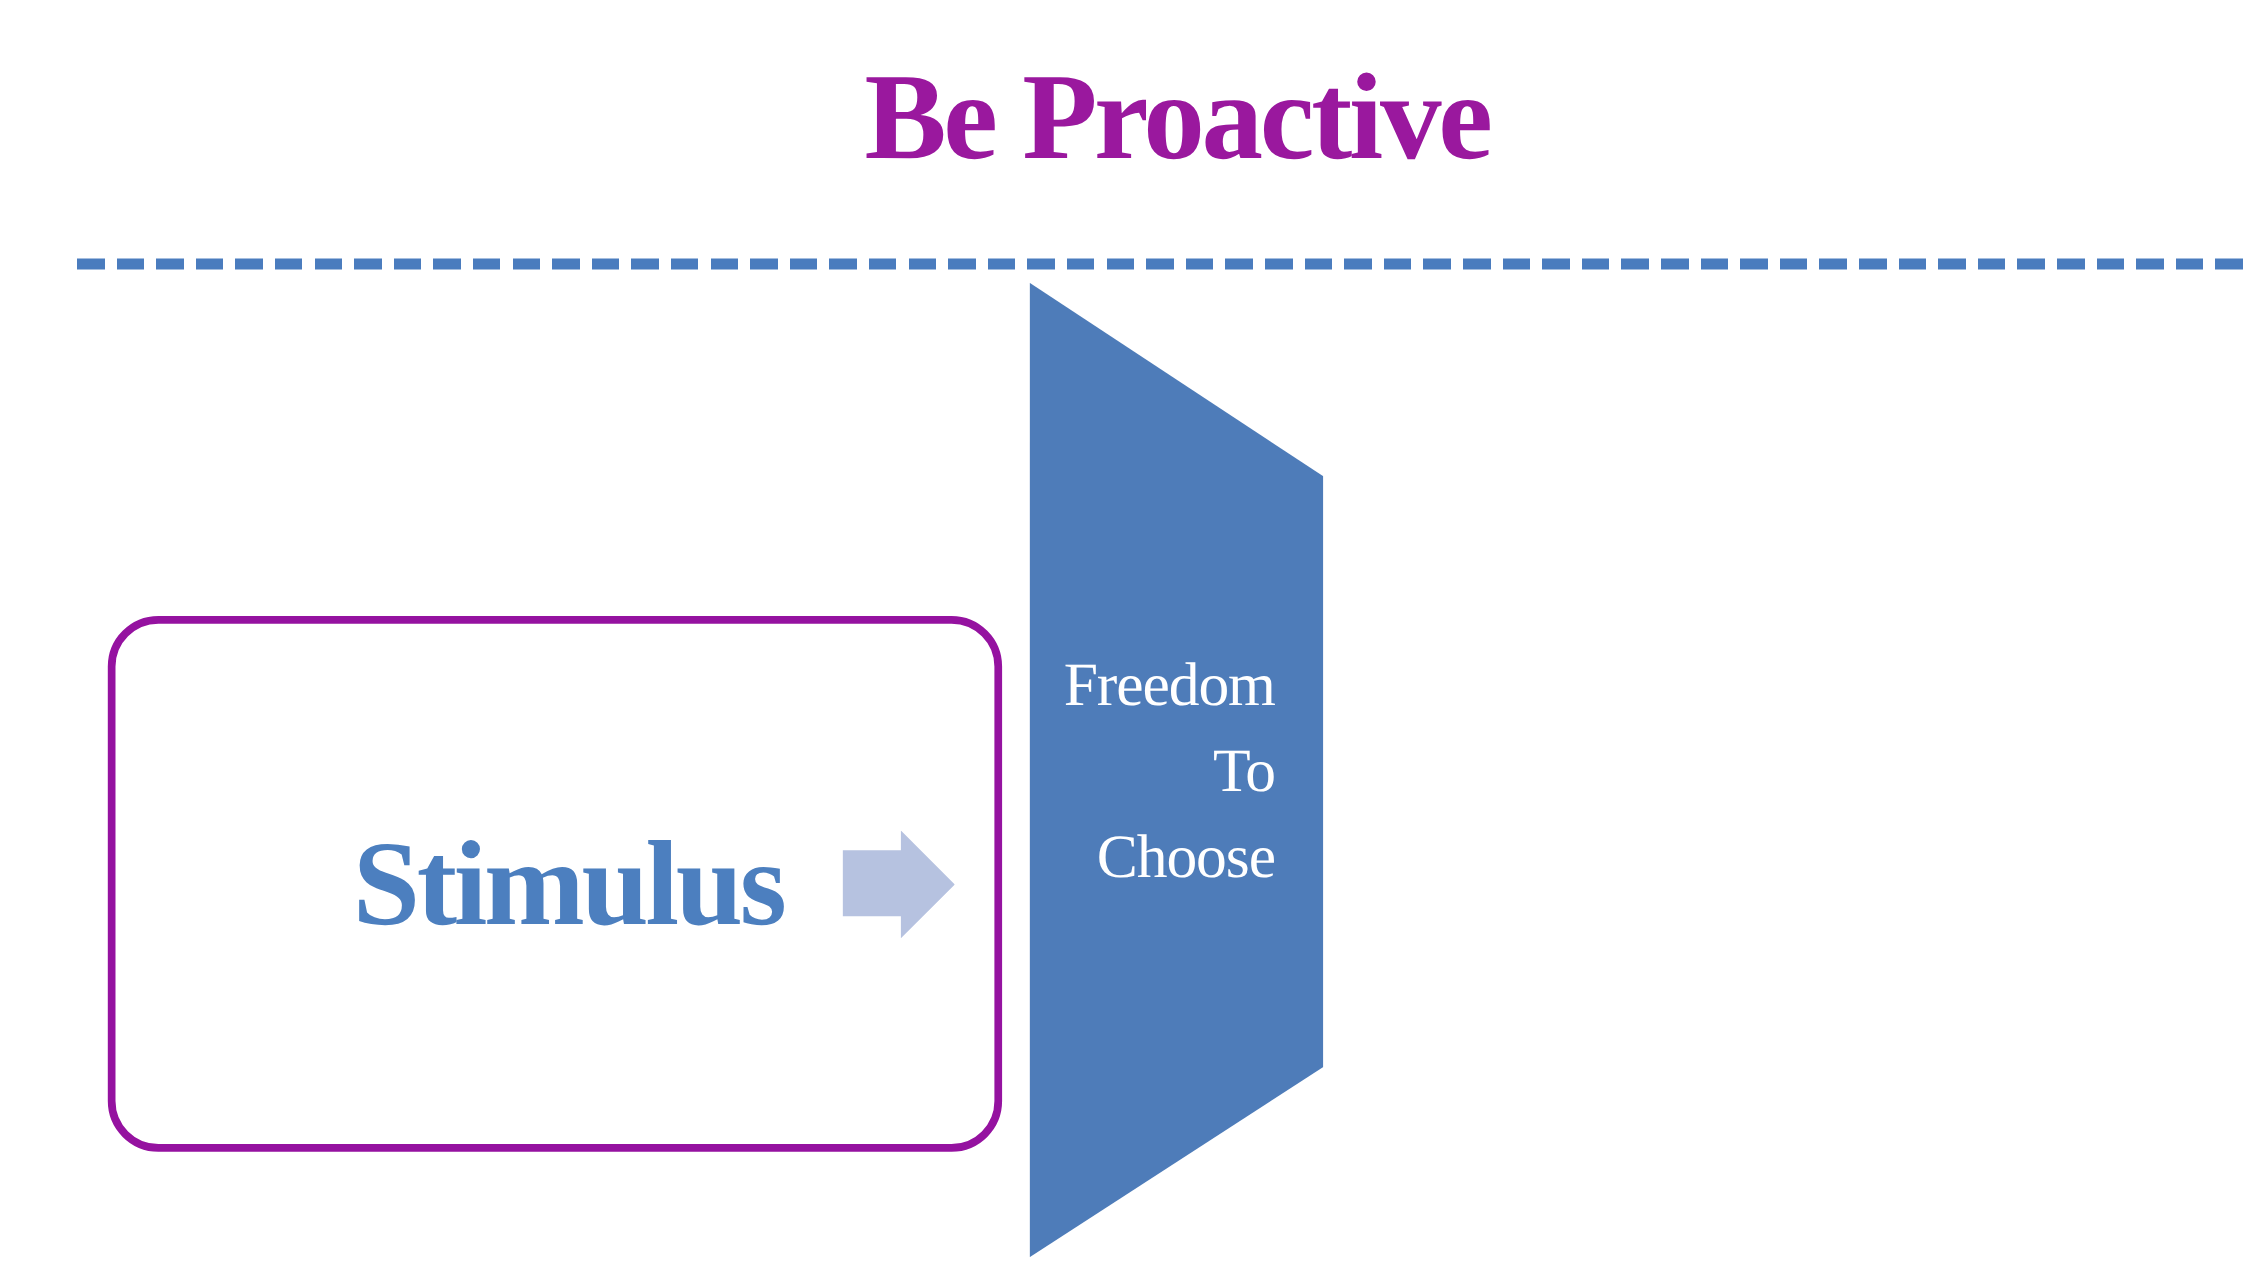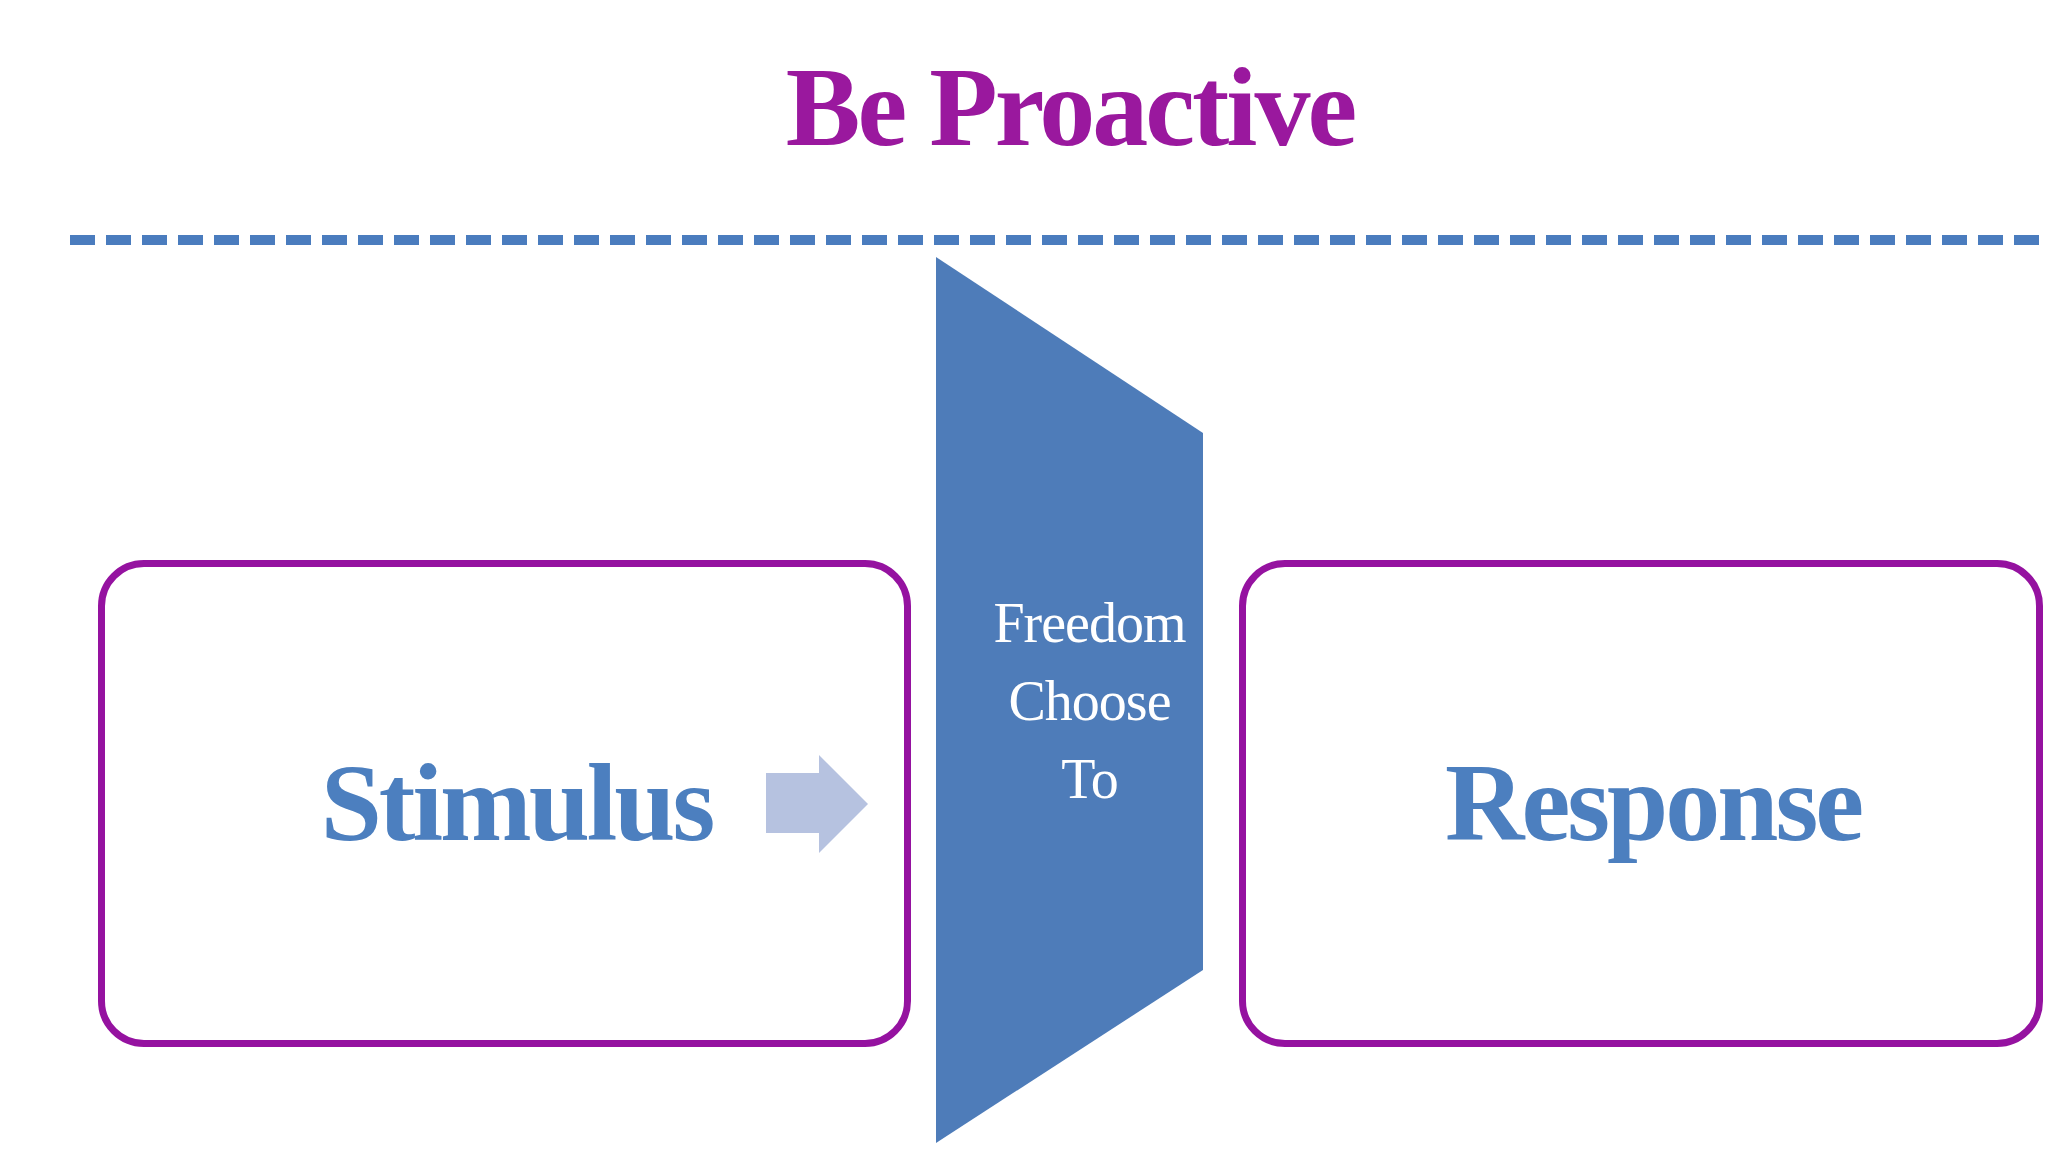--- a/index.html
+++ b/index.html
@@ -81,24 +81,24 @@
   
   .panel-shape {
     position: absolute;
     left: 890px;
     top: 257px;
     width: 267px;
     height: 886px;
   }
   .panel-text {
     position: absolute;
-    left: 910px;
+    left: 846px;
     top: 584px;
     width: 267px;
-    text-align: center;
+    text-align: right;
     color: #FFFFFF;
     font-size: 56px;
     line-height: 78px;
     letter-spacing: -1px;
     font-weight: 400;
   }
 </style>
 </head>
 <body>
 
@@ -107,29 +107,26 @@
   <div class="title" style="color: rgb(154, 24, 158);">Be Proactive</div>
 
   <div class="divider"></div>
 
   <svg class="panel-shape" viewBox="0 0 267 886" preserveAspectRatio="none" aria-hidden="true">
     <polygon points="0,0 267,176 267,713 0,886" fill="#4E7CB9"></polygon>
   </svg>
 
   <div class="panel-text" style="color: rgb(255, 255, 255);">
     <div>Freedom</div>
+    <div>To</div>
     <div>Choose</div>
-    <div>To</div>
   </div>
 
   <div class="box box-stimulus" style="border-color: rgb(149, 18, 160);">
     <span class="box-label" style="color: rgb(76, 127, 191);">Stimulus</span>
   </div>
 
   <svg class="arrow-icon" viewBox="0 0 102 98" preserveAspectRatio="none" aria-hidden="true">
     <polygon points="0,18 53,18 53,0 102,49 53,98 53,78 0,78" fill="#B6C2E0"></polygon>
   </svg>
 
-  <div class="box box-response" style="border-color: rgb(149, 18, 160);">
-    <span class="box-label" style="color: rgb(76, 127, 191);">Response</span>
-  </div>
 
 </div>
 
 </body></html>

